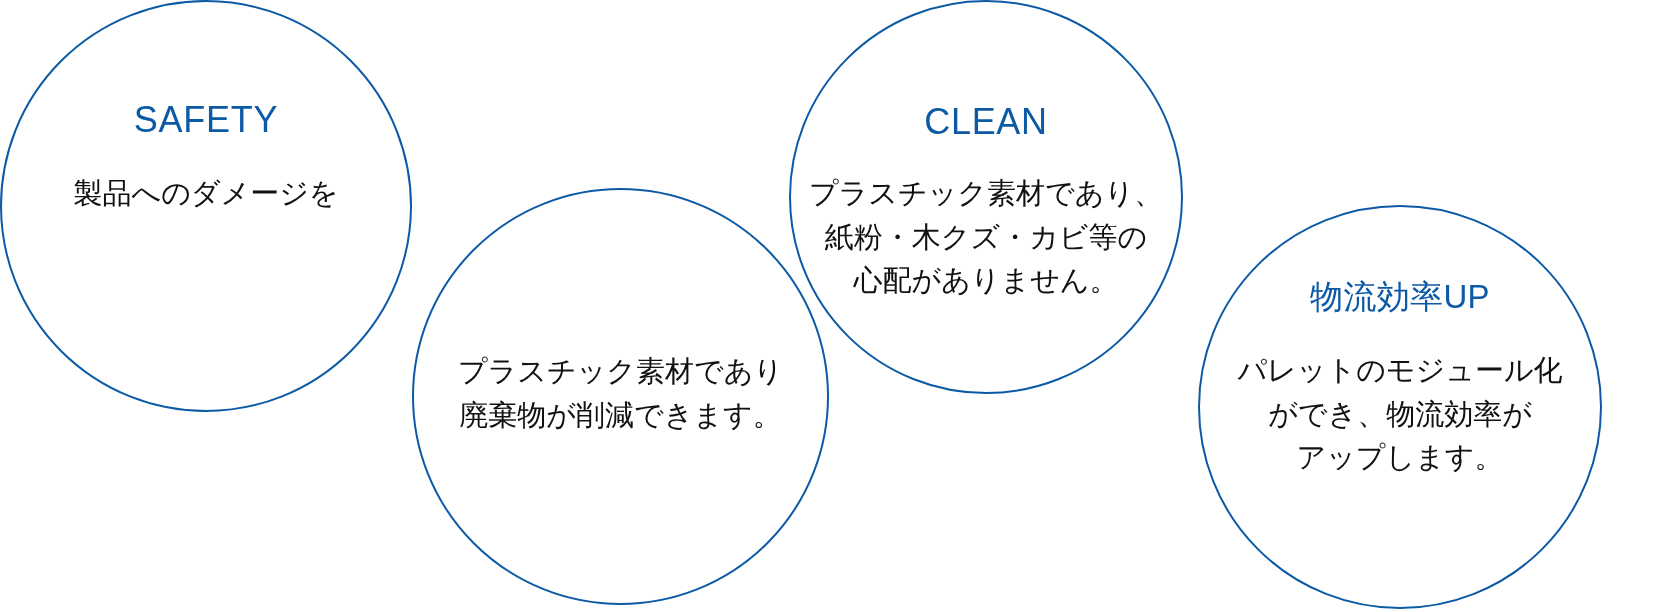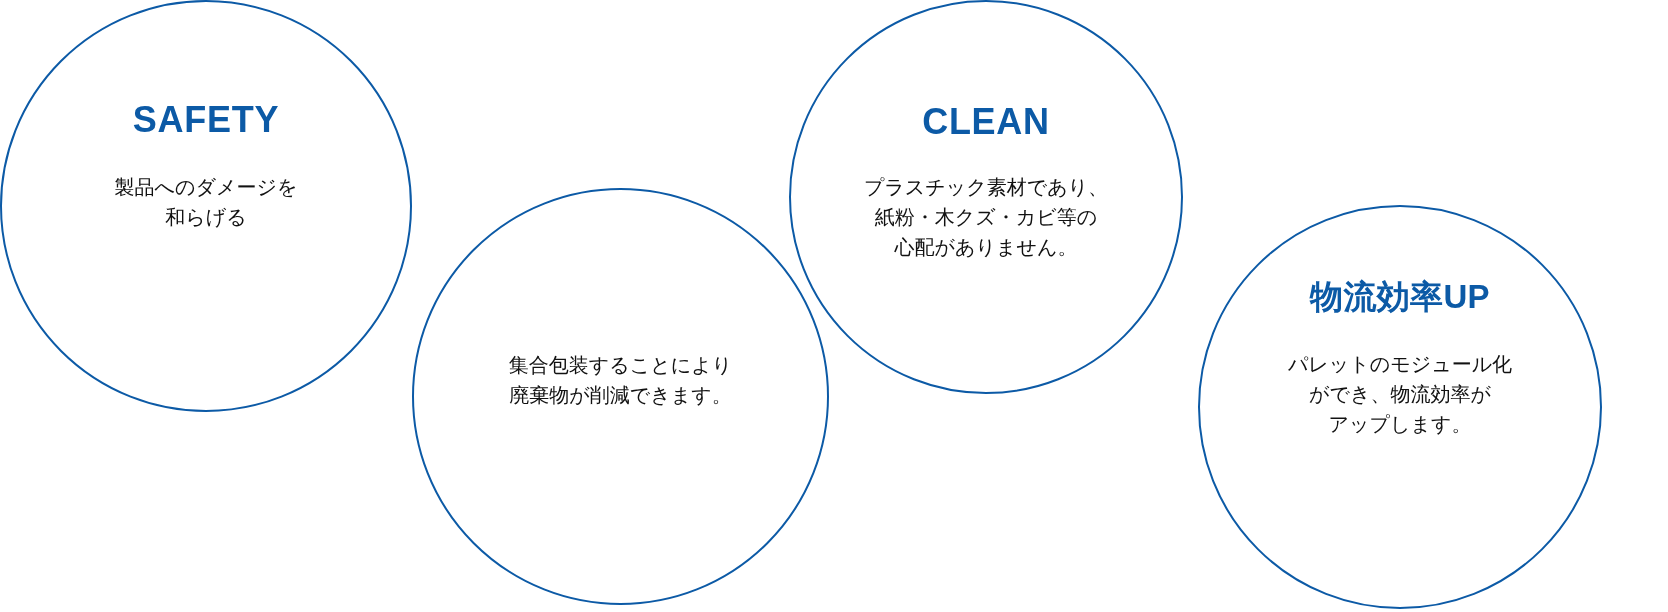--- a/index.html
+++ b/index.html
@@ -28,35 +28,35 @@
   }
   .circle-content {
     position: absolute;
     left: 0;
     right: 0;
     text-align: center;
     white-space: nowrap;
   }
   .c-title {
     color: #0c5aa6;
-    font-weight: bold;
+    font-weight: normal;
     line-height: 1.0;
     letter-spacing: 0.01em;
   }
   .c-title.latin {
     font-size: 36px;
     letter-spacing: 0.02em;
   }
   .c-title.jp {
     font-size: 33px;
     letter-spacing: 0.01em;
   }
   .c-body {
     color: #111111;
-    font-size: 20px;
+    font-size: 29px;
     line-height: 1.50;
     font-weight: 400;
     letter-spacing: 0.0em;
   }
   .c-body .ln {
     display: block;
     white-space: nowrap;
   }
 
   
@@ -103,27 +103,26 @@
 <body>
 
 <div id="stage">
 
   <div class="circle" id="circle-1">
     <div class="circle-content title-wrap">
       <span class="c-title latin">SAFETY</span>
     </div>
     <div class="circle-content body-wrap c-body">
       <span class="ln">製品へのダメージを</span>
-      <span class="ln">和らげる</span>
     </div>
   </div>
 
   <div class="circle" id="circle-2">
     <div class="circle-content body-wrap c-body">
-      <span class="ln">集合包装することにより</span>
+      <span class="ln">プラスチック素材であり</span>
       <span class="ln">廃棄物が削減できます。</span>
     </div>
   </div>
 
   <div class="circle" id="circle-3">
     <div class="circle-content title-wrap">
       <span class="c-title latin">CLEAN</span>
     </div>
     <div class="circle-content body-wrap c-body">
       <span class="ln">プラスチック素材であり、</span>

